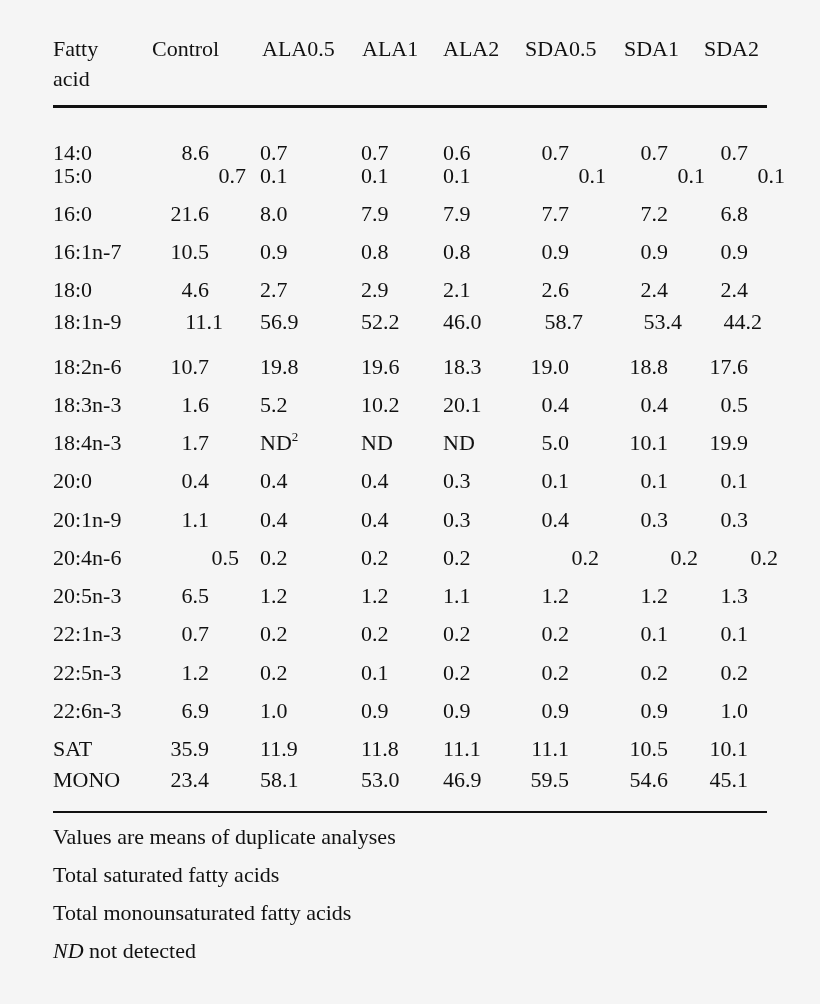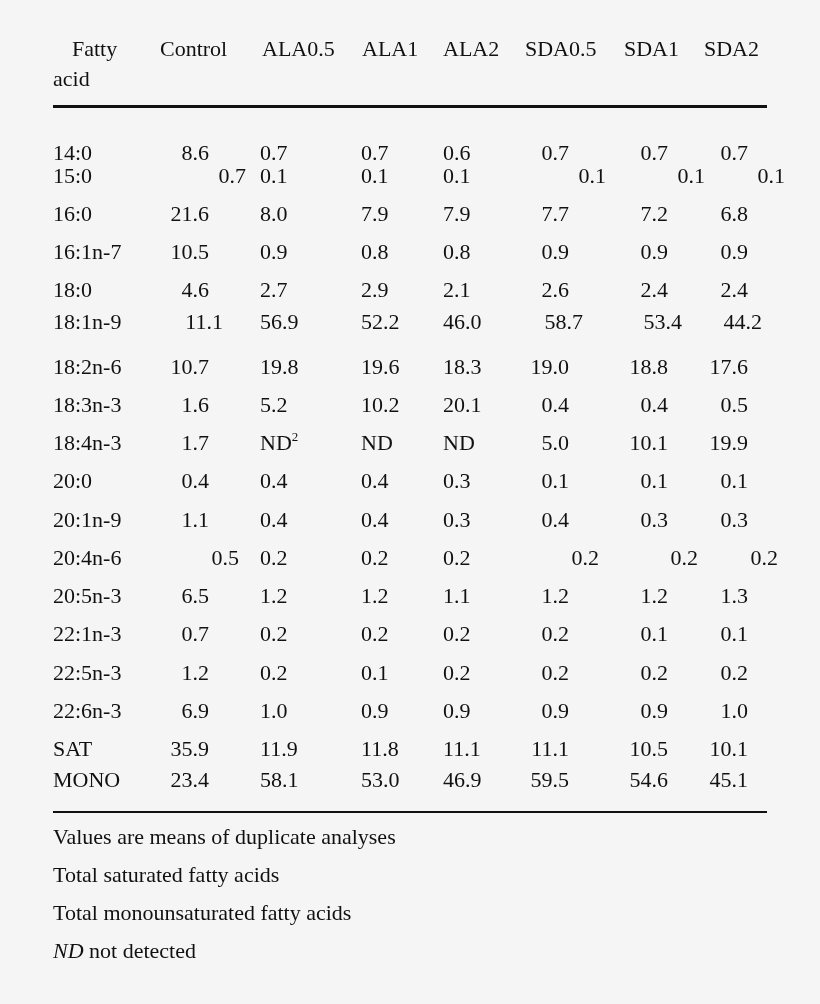--- a/index.html
+++ b/index.html
@@ -28,23 +28,23 @@
   .c-sda05 { right: calc(820px - 569px); }
   .c-sda1 { right: calc(820px - 668px); }
   .c-sda2 { right: calc(820px - 748px); }
   sup { font-size: 13px; vertical-align: 9px; line-height: 0; }
   .note { position: absolute; left: 53px; white-space: nowrap; line-height: 1; }
   .ital { font-style: italic; }
 </style>
 </head>
 <body>
 
-<div class="abs hdr" style="left:53px;margin-left:19px;">Fatty</div>
+<div class="abs hdr" style="left:53px;">Fatty</div>
 <div class="abs hdr2" style="left:53px;">acid</div>
-<div class="abs hdr" style="left:160px;">Control</div>
+<div class="abs hdr" style="left:152px;">Control</div>
 <div class="abs hdr" style="left:262px;">ALA0.5</div>
 <div class="abs hdr" style="left:362px;">ALA1</div>
 <div class="abs hdr" style="left:443px;">ALA2</div>
 <div class="abs hdr" style="left:525px;">SDA0.5</div>
 <div class="abs hdr" style="left:624px;">SDA1</div>
 <div class="abs hdr" style="left:704px;">SDA2</div>
 
 <div class="rule-top"></div>
 
 <div id="rows">

